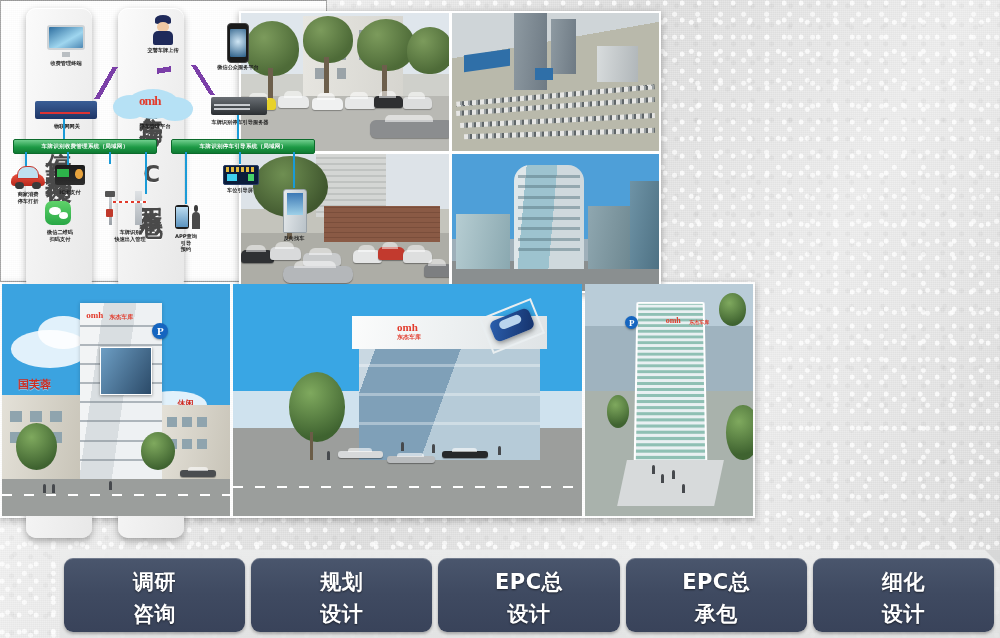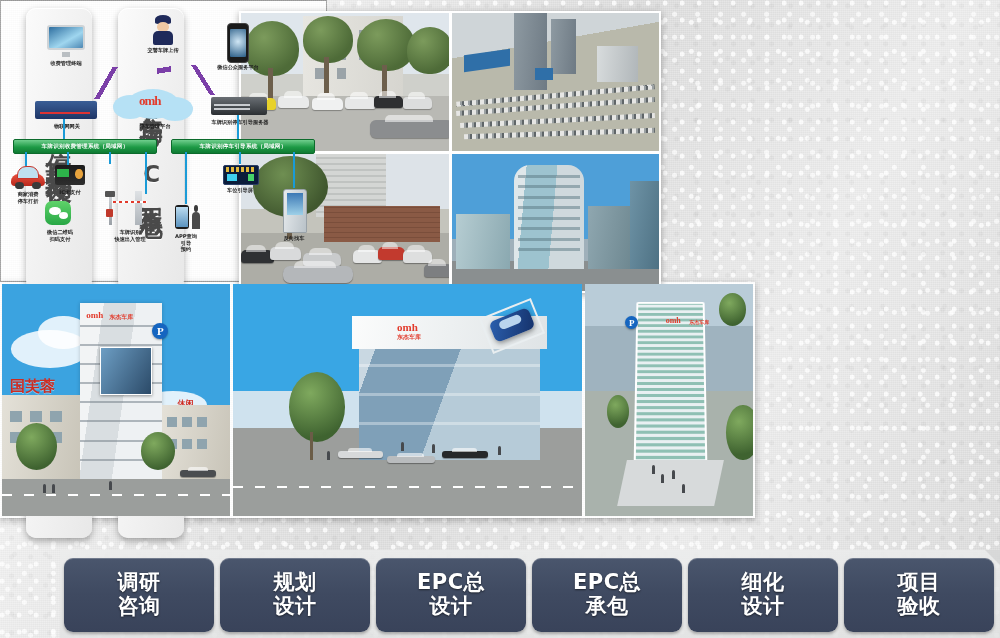--- a/index.html
+++ b/index.html
@@ -172,21 +172,21 @@
   #procband::after{content:"";position:absolute;right:-1px;top:0;border-top:16px solid #d7d8d8;border-left:16px solid transparent;}
   #procbar{position:absolute;left:64px;top:558px;width:930px;height:74px;display:flex;gap:6px;}
   .pbtn{
     flex:1 1 0;border-radius:9px;
     background:linear-gradient(#4a566d 0%,#3f4a61 48%,#39435a 100%);
     box-shadow:0 2px 3px rgba(0,0,0,.28), 0 1px 0 rgba(255,255,255,.22) inset;
     color:#fff;display:flex;flex-direction:column;align-items:center;justify-content:center;
     font-size:21px;font-weight:700;line-height:1.12;letter-spacing:.5px;
     text-shadow:0 1px 2px rgba(0,0,0,.55);
   }
-  .pbtn span{display:block;white-space:nowrap;}
+  .pbtn span{display:block;white-space:nowrap;margin-top:8px;}
 </style>
 </head>
 <body>
 
 <div class="noise"></div>
 
 <div class="side-card" id="card0">
   <span class="vtxt">停车场规划设计</span>
 </div>
 <div class="side-card small" id="card1">
@@ -412,21 +412,21 @@
       <div class="pbadge" style="left:66%;top:17%;width:16px;height:16px;font-size:11px">P</div>
       <div class="billboard" style="left:43%;top:27%;width:22%;height:20%"></div>
       <div class="lowblk" style="left:0;top:48%;width:34%;height:38%">
         <i style="left:10%;top:18%;width:16%;height:12%"></i>
           <i style="left:36%;top:18%;width:16%;height:12%"></i>
         <i style="left:62%;top:18%;width:16%;height:12%"></i>
           <i style="left:10%;top:42%;width:16%;height:12%"></i>
         <i style="left:36%;top:42%;width:16%;height:12%"></i>
           <i style="left:62%;top:42%;width:16%;height:12%"></i>
       </div>
-      <div class="redsign" style="left:8px;top:40%;font-size:15px">国芙蓉</div>
+      <div class="redsign" style="left:16px;top:40%;font-size:11px">国芙蓉</div>
       <div class="redsign" style="left:77%;top:49%;font-size:8px">休闲</div>
       <div class="lowblk" style="left:70%;top:52%;width:30%;height:32%">
         <i style="left:8%;top:16%;width:14%;height:14%"></i>
           <i style="left:30%;top:16%;width:14%;height:14%"></i>
         <i style="left:52%;top:16%;width:14%;height:14%"></i>
           <i style="left:8%;top:46%;width:14%;height:14%"></i>
         <i style="left:30%;top:46%;width:14%;height:14%"></i>
           <i style="left:52%;top:46%;width:14%;height:14%"></i>
       </div>
       <div class="rtree" style="left:6%;top:60%;width:18%;height:20%"></div>
@@ -497,17 +497,13 @@
     <span>设计</span>
   </div>
   <div class="pbtn">
     <span>EPC总</span>
     <span>承包</span>
   </div>
   <div class="pbtn">
     <span>细化</span>
     <span>设计</span>
   </div>
-  <div class="pbtn">
-    <span>项目</span>
-    <span>验收</span>
-  </div>
 </div>
 
 </body></html>

